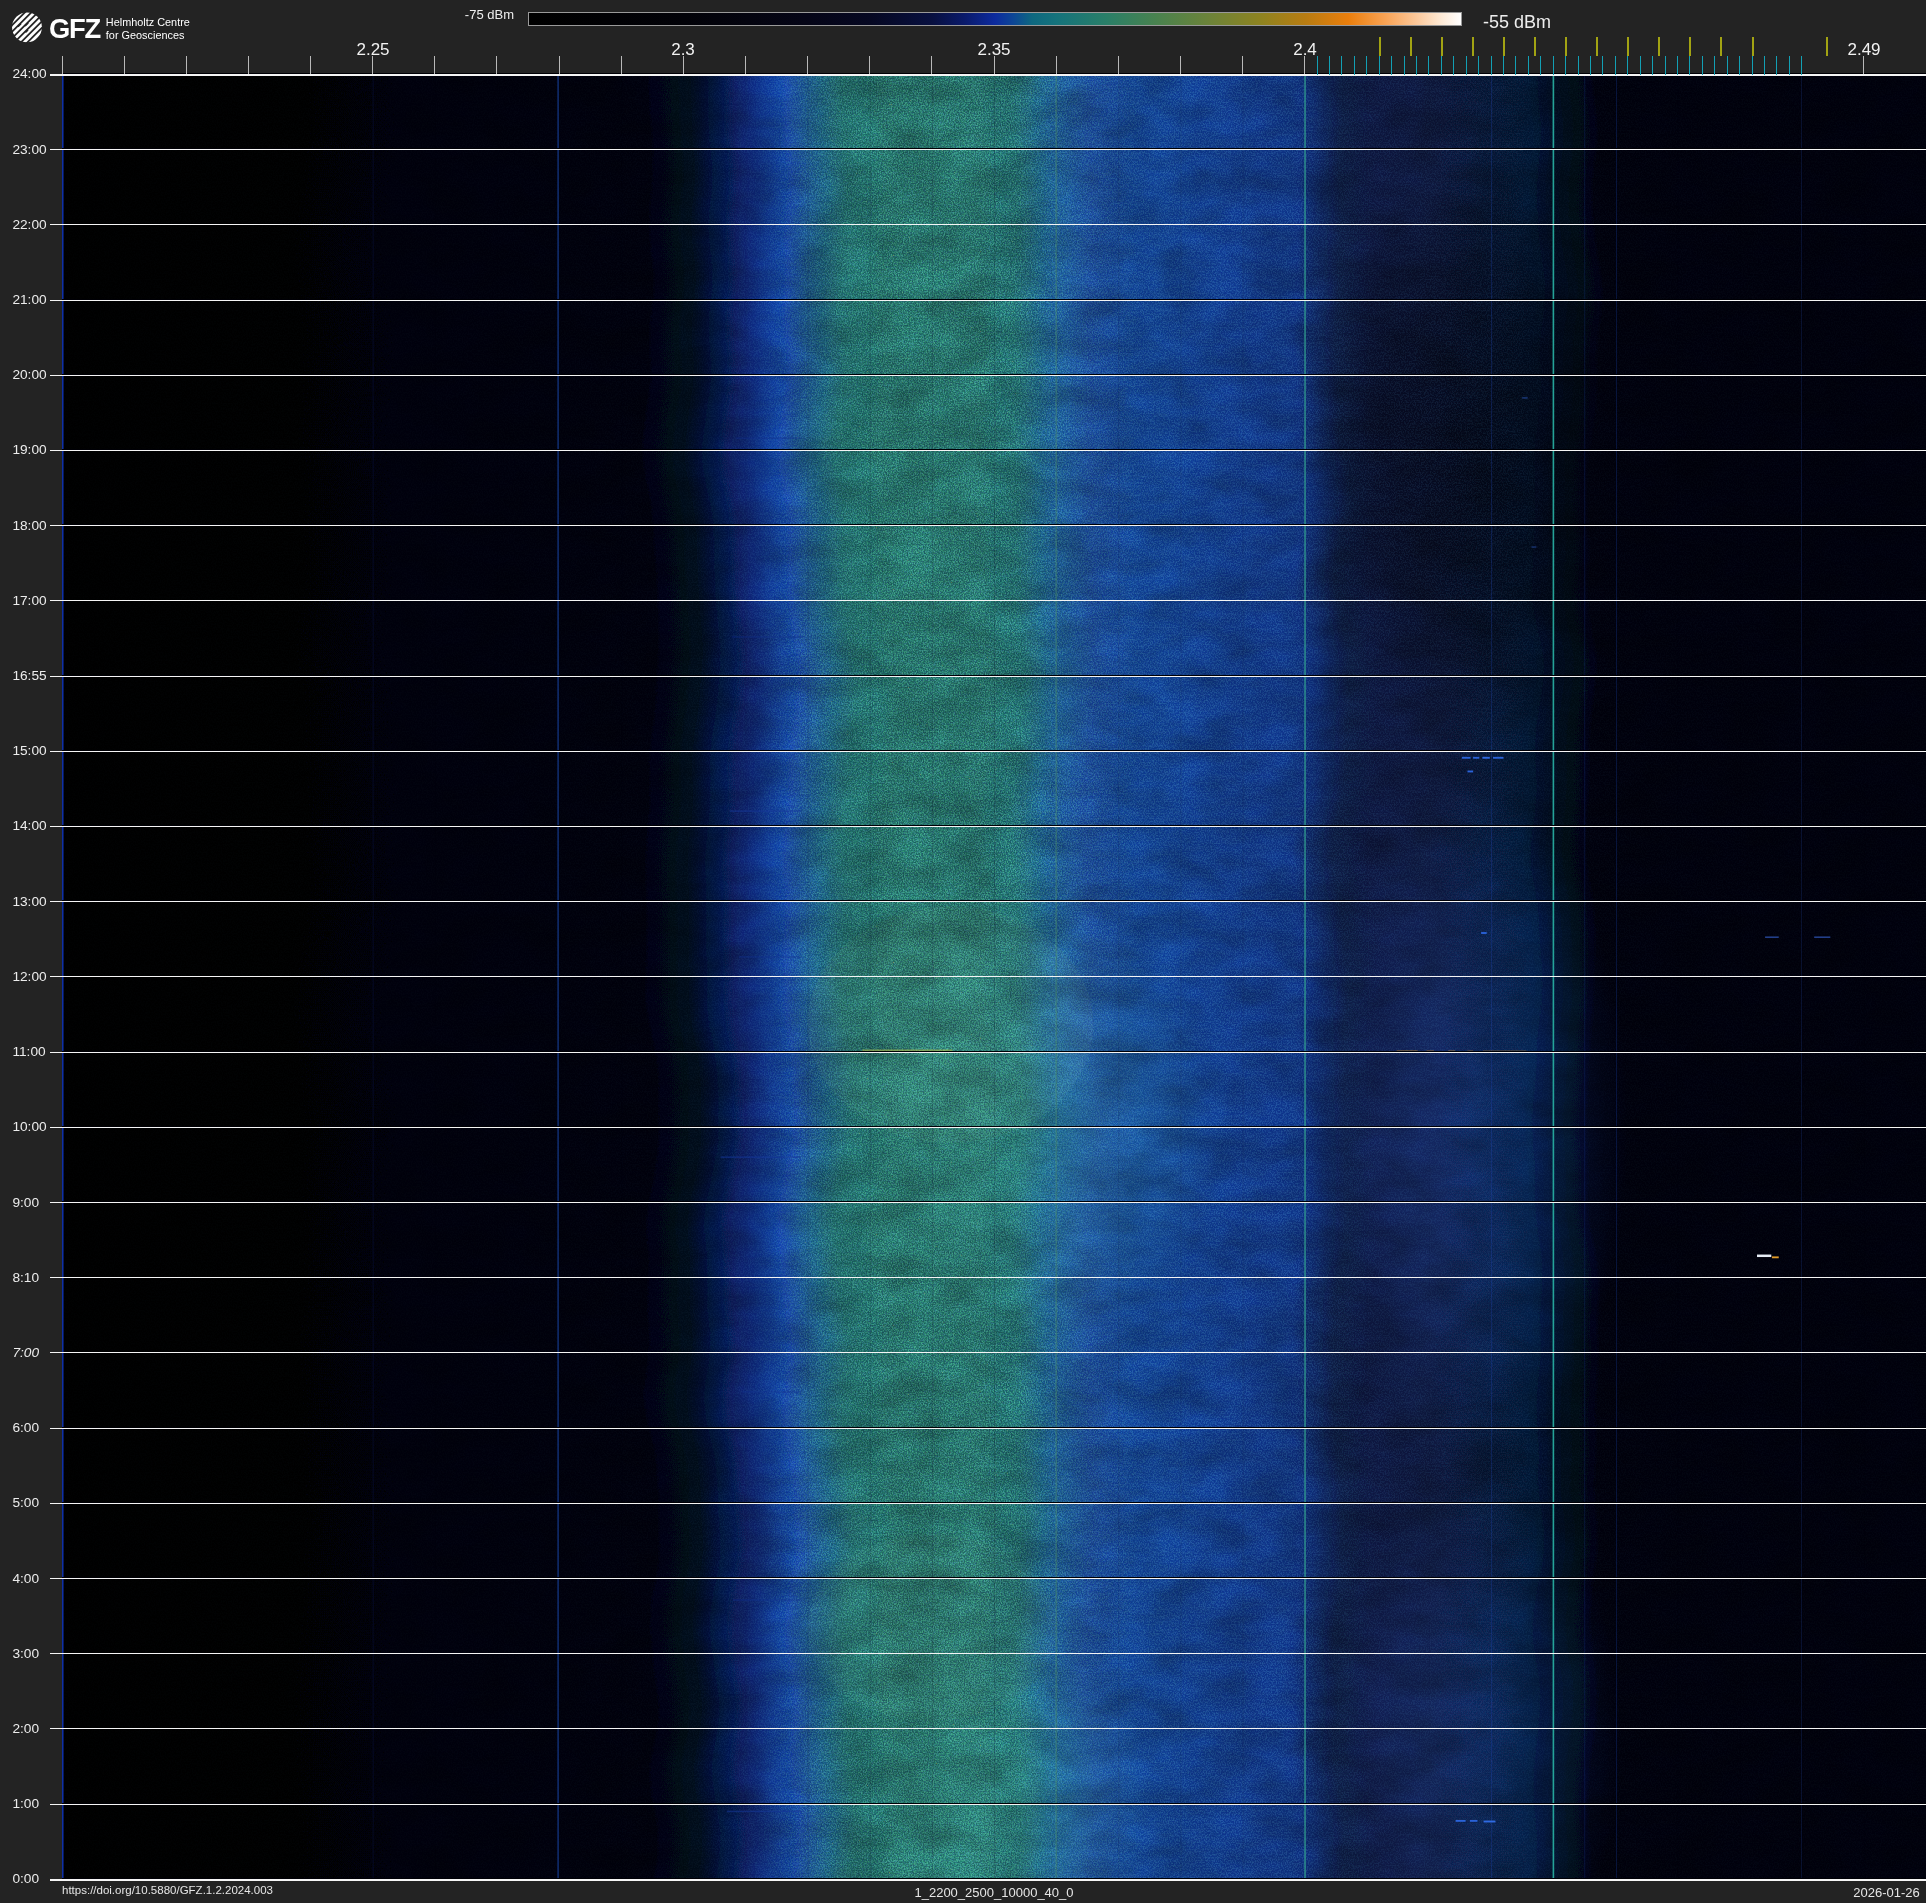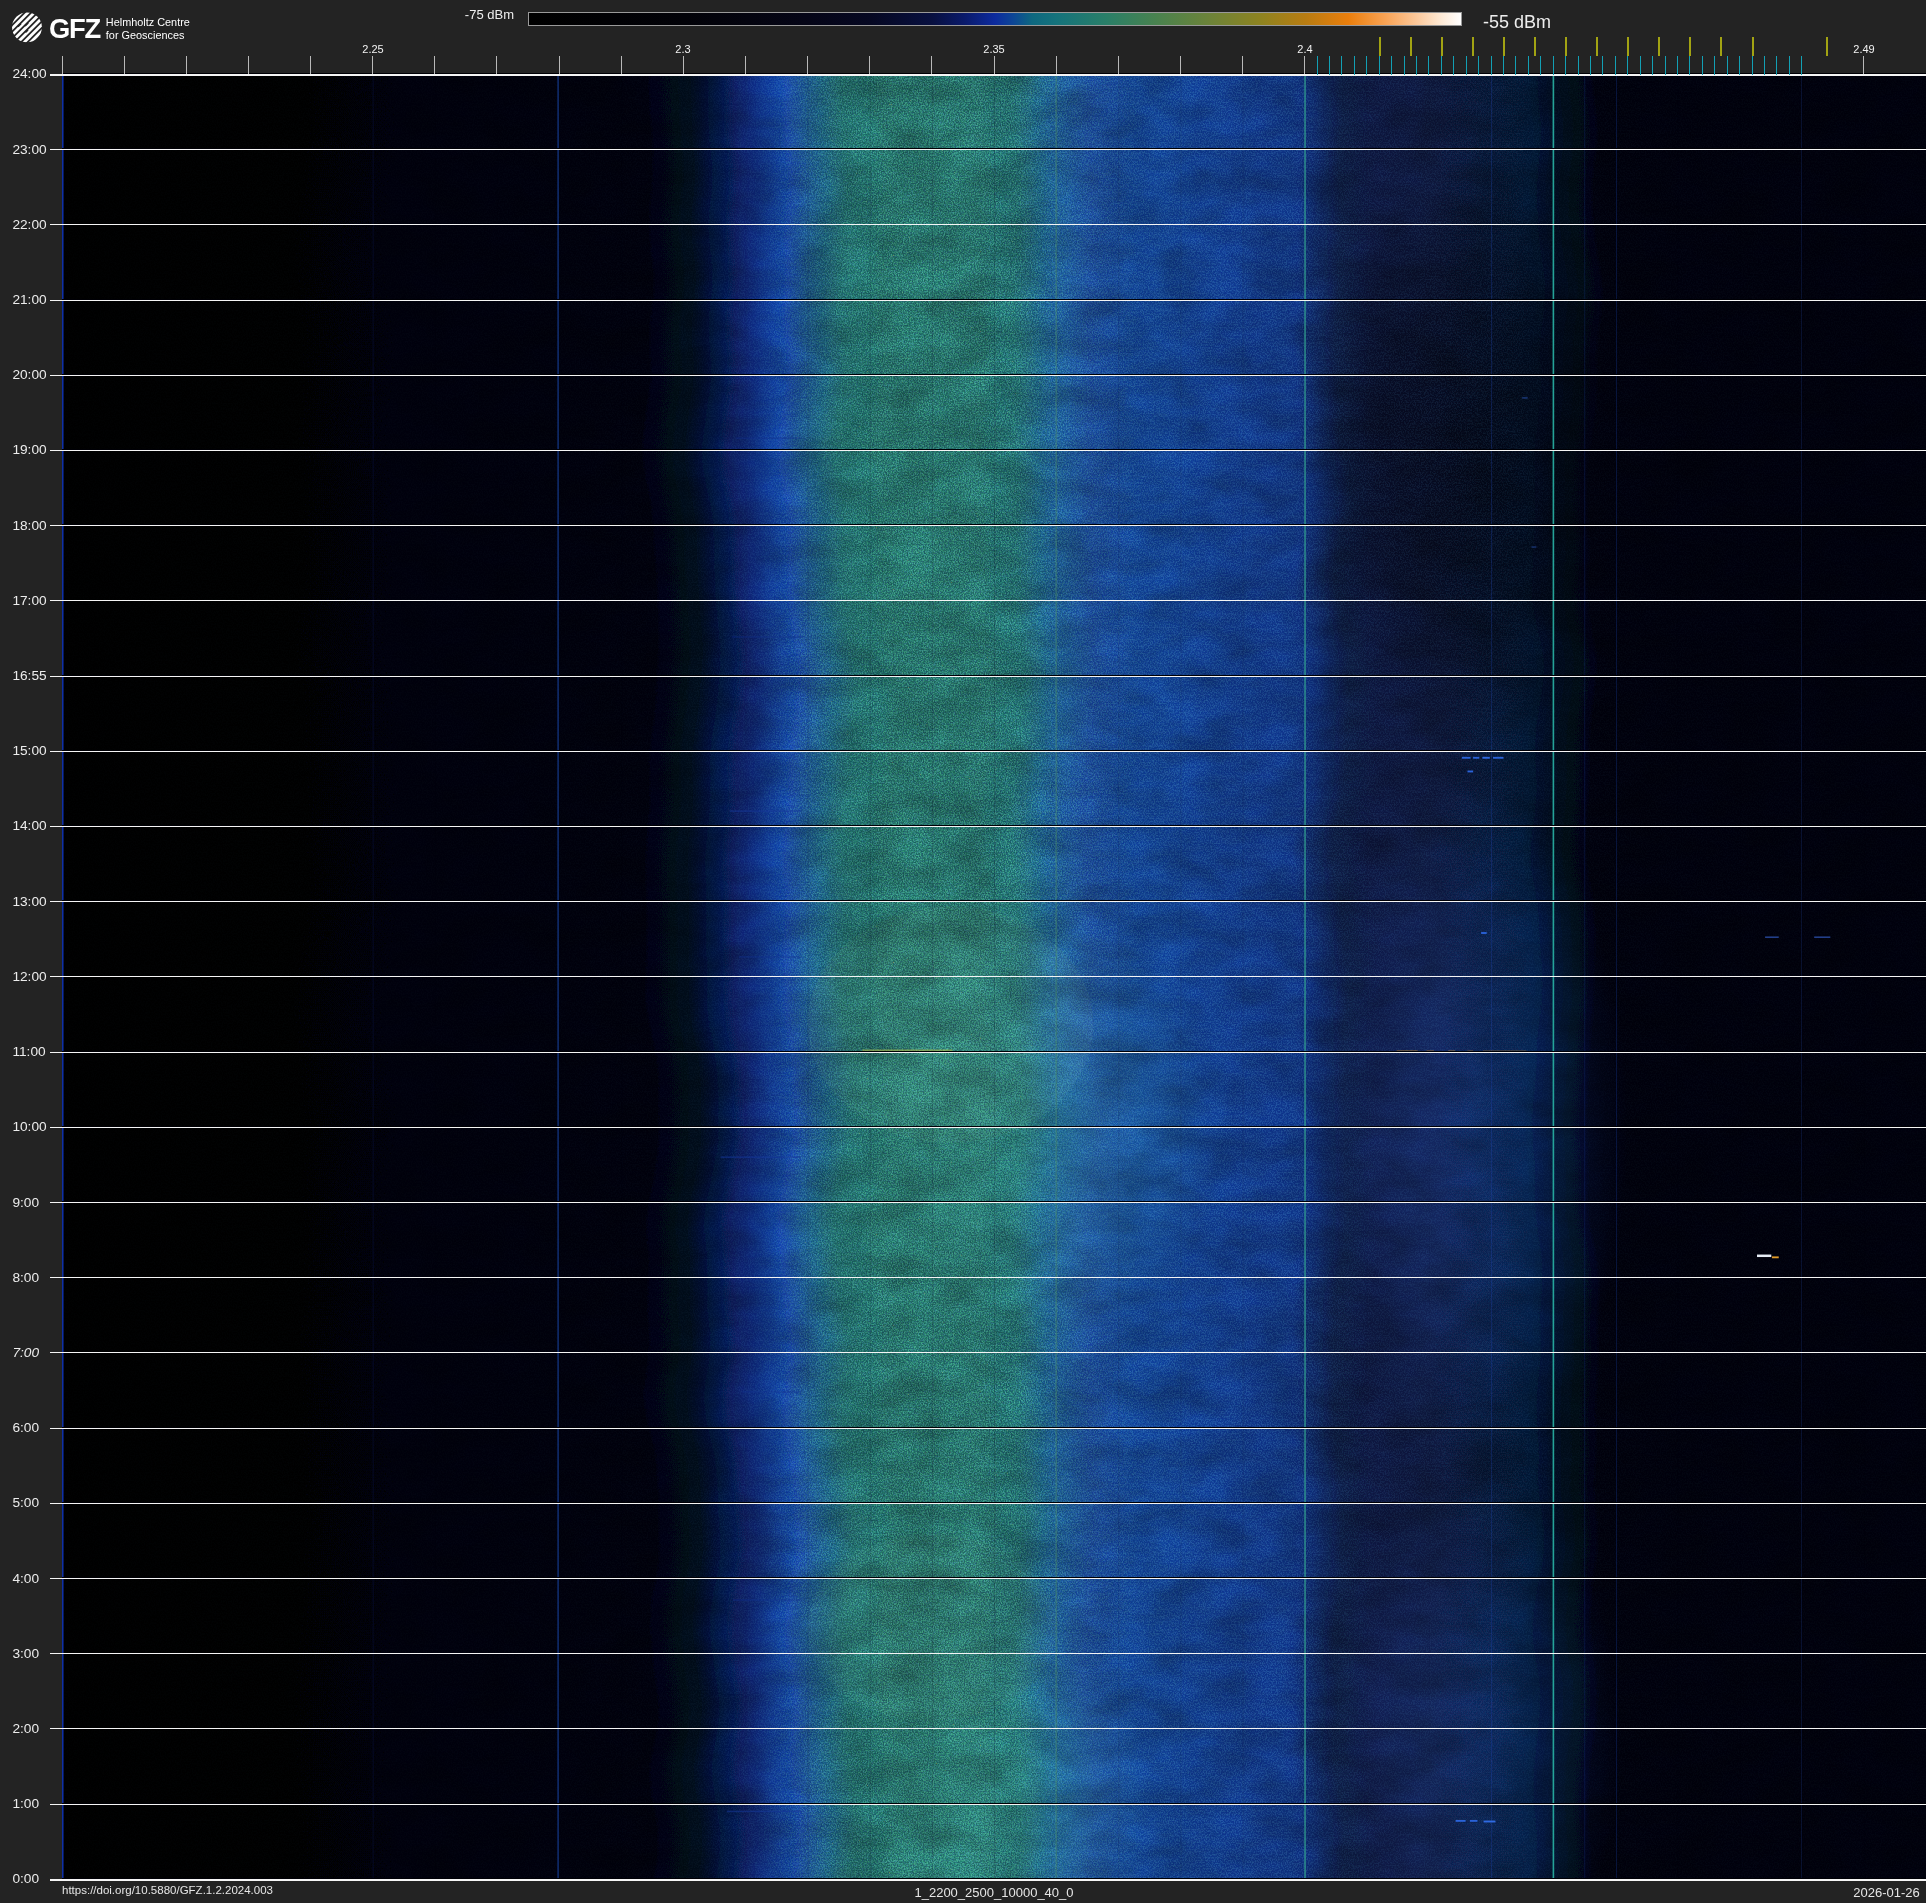--- a/index.html
+++ b/index.html
@@ -1,20 +1,20 @@
 <!DOCTYPE html>
 <html style="font-size:10px"><head>
 <meta charset="utf-8">
 <style>
   html,body{margin:0;padding:0;}
   body{width:1926px;height:1904px;background:#232323;position:relative;overflow:hidden;
        font-family:"Liberation Sans", sans-serif;}
   .abs{position:absolute;}
   .tlab{position:absolute;color:#ececec;font-size:13.7px;line-height:13.7px;}
-  .flab{position:absolute;color:#f2f2f2;font-size:11px;line-height:11.2px;transform:translateX(-50%);text-align:right;}
+  .flab{position:absolute;color:#f2f2f2;font-size:17px;line-height:11.2px;transform:translateX(-50%);text-align:right;}
   .grid{position:absolute;left:50px;width:1876px;height:1.2px;background:#f5f5f5;}
   .gridshadow{position:absolute;left:62px;width:1864px;height:1.2px;background:#000005;}
   .wtick{position:absolute;width:1.2px;height:18px;top:56px;background:#b9b9b9;}
   .ctick{position:absolute;width:1.4px;height:19px;top:56px;background:#13a0b4;}
   .ytick{position:absolute;width:1.5px;height:18.6px;top:37px;background:#a2a313;}
   .foot{position:absolute;color:#e6e6e6;font-size:13px;line-height:13px;}
 </style>
 </head>
 <body>
 
@@ -420,21 +420,21 @@
     <div class="tlab" style="left:12.4px;top:519px;">18:00</div>
     <div class="tlab" style="left:12.4px;top:594px;">17:00</div>
     <div class="tlab" style="left:12.4px;top:669px;">16:55</div>
     <div class="tlab" style="left:12.4px;top:744px;">15:00</div>
     <div class="tlab" style="left:12.4px;top:819px;">14:00</div>
     <div class="tlab" style="left:12.4px;top:895px;">13:00</div>
     <div class="tlab" style="left:12.4px;top:970px;">12:00</div>
     <div class="tlab" style="left:12.4px;top:1045px;">11:00</div>
     <div class="tlab" style="left:12.4px;top:1120px;">10:00</div>
     <div class="tlab" style="left:12.4px;top:1196px;">9:00</div>
-    <div class="tlab" style="left:12.4px;top:1271px;">8:00</div>
+    <div class="tlab" style="left:12.4px;top:1271px;">8:10</div>
     <div class="tlab" style="left:12.4px;top:1346px;font-style:italic;">7:00</div>
     <div class="tlab" style="left:12.4px;top:1421px;">6:00</div>
     <div class="tlab" style="left:12.4px;top:1496px;">5:00</div>
     <div class="tlab" style="left:12.4px;top:1572px;">4:00</div>
     <div class="tlab" style="left:12.4px;top:1647px;">3:00</div>
     <div class="tlab" style="left:12.4px;top:1722px;">2:00</div>
     <div class="tlab" style="left:12.4px;top:1797px;">1:00</div>
     <div class="tlab" style="left:12.4px;top:1872px;">0:00</div>
   </div>
 

